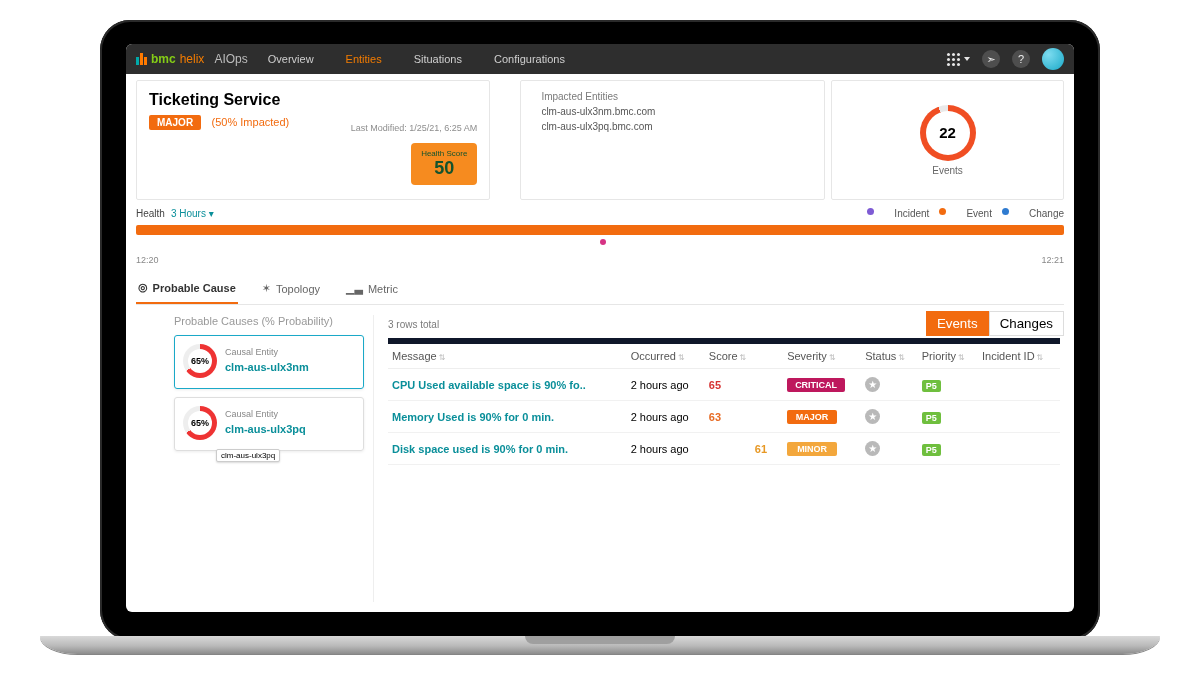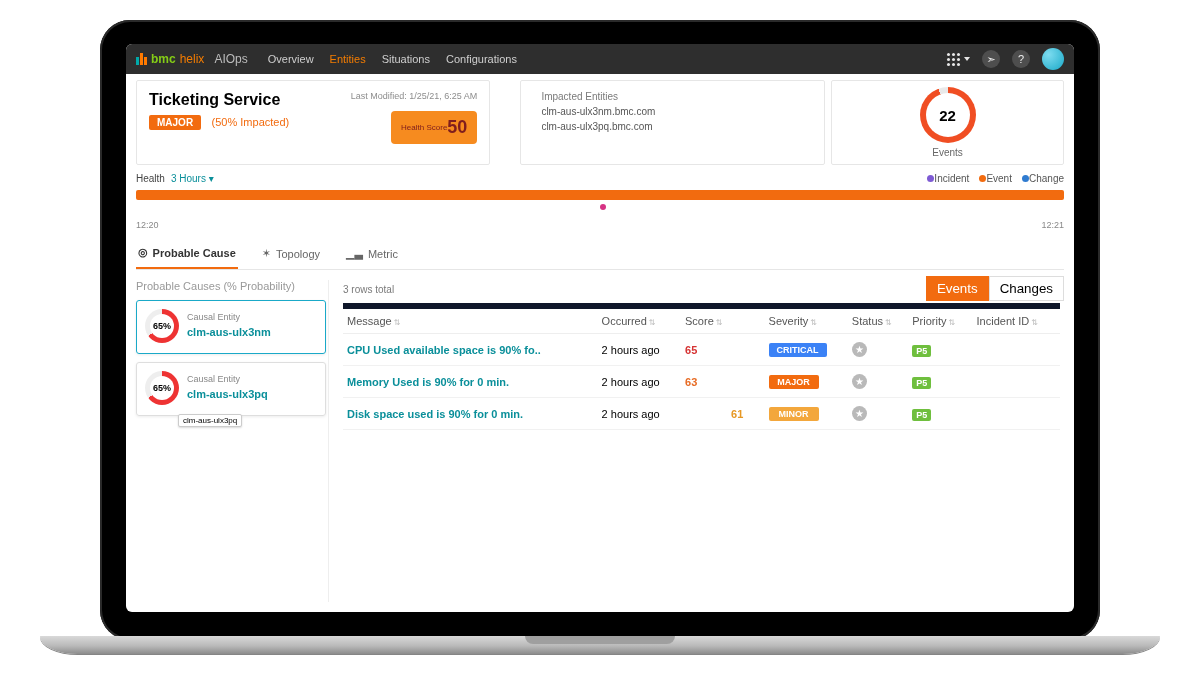--- a/index.html
+++ b/index.html
@@ -31,79 +31,79 @@
             padding:0 10px; font-size:11px; }
   .brand { display:flex; align-items:center; gap:4px; margin-right:6px;}
   .bmc-bars { display:inline-flex; gap:1px; }
   .bmc-bars span{ width:3px; background:#ff7a00; display:inline-block;}
   .bmc-bars span:nth-child(1){height:8px;margin-top:4px;background:#0aa;}
   .bmc-bars span:nth-child(2){height:12px;}
   .bmc-bars span:nth-child(3){height:8px;margin-top:4px;}
   .brand b{ color:#84cc16; font-size:12px;}
   .brand em{ font-style:normal; color:#f47c00; font-size:12px;}
   .brand .sub{ color:#bcbcbc; margin-left:6px; font-weight:300; font-size:12px;}
-  .nav-items { display:flex; gap:16px; margin-left:14px;}
+  .nav-items { display:flex; gap:32px; margin-left:14px;}
   .nav-items a{ color:#cfcfcf; text-decoration:none; cursor:pointer;}
   .nav-items .active{ color:#f47c00; }
   .nav-right{ margin-left:auto; display:flex; align-items:center; gap:12px;}
   .dot-grid{ display:grid; grid-template-columns:repeat(3,3px); grid-auto-rows:3px; gap:2px;}
   .dot-grid span{ background:#e7e7e7; border-radius:50%; }
   .chev-ico{ width:0; height:0; border-left:3px solid transparent;border-right:3px solid transparent;border-top:4px solid #e6e6e6;}
   .ic-circle{ width:18px;height:18px;border-radius:50%;background:#4e4e4e;display:flex;align-items:center;justify-content:center;color:#eee;font-size:11px;}
   .avatar{ width:22px;height:22px;border-radius:50%;background:radial-gradient(circle at 30% 30%,#7ddcf0,#1aa9c8);}
 
   
   .header-row{ display:flex; gap:6px; padding:6px 10px 0; }
   .card{ background:#fff; border:1px solid #e6e6e6; border-radius:2px; }
   .svc-card{ flex:1.5; padding:10px 12px 14px; display:flex; }
   .svc-left h1{ font-size:16px; font-weight:700;}
   .badge-major{ display:inline-block; background:#f26b0f; color:#fff; font-size:10px;
                 font-weight:700; padding:2px 8px; border-radius:2px; margin-top:6px;}
   .impacted-txt{ color:#f26b0f; font-size:11px; margin-left:6px;}
-  .svc-right{ margin-left:auto; text-align:right;}
+  .svc-right{ margin-left:auto; text-align:right;margin-top:32px;}
   .last-mod{ font-size:9px; color:#8d8d8d;}
-  .health-score{ margin-top:10px; display:inline-flex; align-items:center;
-                 background:#f68b1f; color:#7f1d1d; padding:6px 10px; border-radius:4px;}
+  .health-score{ margin-top:10px; display:inline-flex; flex-direction:column; align-items:center;
+                 background:#f68b1f; color:#14532d; padding:6px 10px; border-radius:4px;}
   .health-score small{ font-size:8px;}
   .health-score b{ font-size:18px;}
   .imp-card{ flex:1.2; padding:10px 20px; font-size:10px; color:#565656;margin-left:24px;}
   .imp-card .t{ color:#7a7a7a;}
   .imp-card div+div{ margin-top:4px;}
   .evt-card{ flex:1; display:flex; align-items:center; justify-content:center; flex-direction:column; padding:6px;}
   .ring{ width:56px;height:56px;border-radius:50%;
          background:conic-gradient(#f04e23 0 340deg,#e9e9e9 0 360deg);
          display:flex;align-items:center;justify-content:center;}
   .ring .inner{ width:44px;height:44px;border-radius:50%;background:#fff;
                 display:flex;align-items:center;justify-content:center;font-weight:700;font-size:15px;}
   .evt-label{ font-size:10px;color:#666;margin-top:4px;}
 
   
   .health-bar{ margin:8px 10px 0; font-size:10px; color:#555;}
   .hb-top{ display:flex; align-items:center; gap:6px;}
   .hb-top .lbl{ color:#444;}
   .hb-top .sel{ color:#0a8f9a; cursor:pointer;}
   .legend{ margin-left:auto; display:flex; gap:10px;}
-  .lg{ display:flex; align-items:center; gap:0;}
+  .lg{ display:flex; align-items:flex-start; gap:20px;}
   .lg i{ width:7px;height:7px;border-radius:50%;}
   .lg.purple i{ background:#7e5bd4;}
   .lg.orange i{ background:#f26b0f;}
   .lg.blue i{ background:#2f7bd0;}
   .track-wrap{ margin-top:6px;}
   .track{ height:10px; background:#f26b0f; border-radius:2px; position:relative;}
   .track::after{ content:""; position:absolute; left:50%; top:14px; width:6px; height:6px;
                  background:#d63384; border-radius:50%;}
   .times{ display:flex; justify-content:space-between; font-size:9px; color:#888; margin-top:20px;}
 
   
   .tabs{ margin:10px 10px 0; border-bottom:1px solid #e6e6e6; display:flex; gap:22px; font-size:11px; color:#666;}
   .tab{ padding:6px 2px 8px; cursor:pointer; display:flex; align-items:center; gap:5px;}
   .tab.active{ color:#333; border-bottom:2px solid #f26b0f; font-weight:600;}
 
   
-  .main{ display:flex; padding:10px; gap:2px; flex:1; min-height:0;}
+  .main{ display:flex; padding:10px; gap:9px; flex:1; min-height:0;margin-left:38px;}
   .left-col{ width:190px;}
   .left-col h4{ font-size:11px;}
   .left-col h4 span{ font-weight:400; color:#999;}
   .cause-card{ border:1px solid #dedede; border-radius:3px; padding:8px 8px 10px; display:flex; gap:8px;
                align-items:center; margin-top:8px; box-shadow:0 1px 3px rgba(0,0,0,.08);}
   .cause-card.sel{ border-color:#1aa9c8;}
   .pct-ring{ width:34px;height:34px;border-radius:50%;
              background:conic-gradient(#e33 0 234deg,#eee 0 360deg);
              display:flex;align-items:center;justify-content:center;}
   .pct-ring .pi{ width:24px;height:24px;border-radius:50%;background:#fff;display:flex;
@@ -124,21 +124,21 @@
   th{ text-align:left; font-weight:400; color:#555; padding:6px 4px; border-top:6px solid #0f172a;
       border-bottom:1px solid #eee; position:relative;}
   .sort{ color:#bbb; font-size:8px; margin-left:2px;}
   td{ padding:8px 4px; border-bottom:1px solid #f1f1f1; vertical-align:middle;}
   td.msg a{ color:#0a8f9a; font-weight:600; text-decoration:none;}
   .sc65{ color:#d63333; font-weight:600;}
   .sc63{ color:#e76b24; font-weight:600;}
   .sc61{ color:#e79824; font-weight:600;padding-left:46px;}
   .sev{ color:#fff; font-size:9px; font-weight:700; padding:2px 8px; border-radius:2px;
         display:inline-block; min-width:50px; text-align:center;}
-  .sev.crit{ background:#3b82f6;}
+  .sev.crit{ background:#be185d;}
   .sev.maj{ background:#f26b0f;}
   .sev.min{ background:#f3a73c;}
   .status-dot{ width:15px;height:15px;border-radius:50%;background:#b9b9b9;display:inline-flex;
                align-items:center;justify-content:center;color:#fff;font-size:10px;}
   .pri{ background:#6fbf3e; color:#fff; font-size:9px; font-weight:700; padding:1px 4px;
         border-radius:2px;}
   .see-all{ margin-top:10px; font-size:10px;}
   .see-all a{ color:#0a8f9a; text-decoration:none;}
 </style>
 </head>

